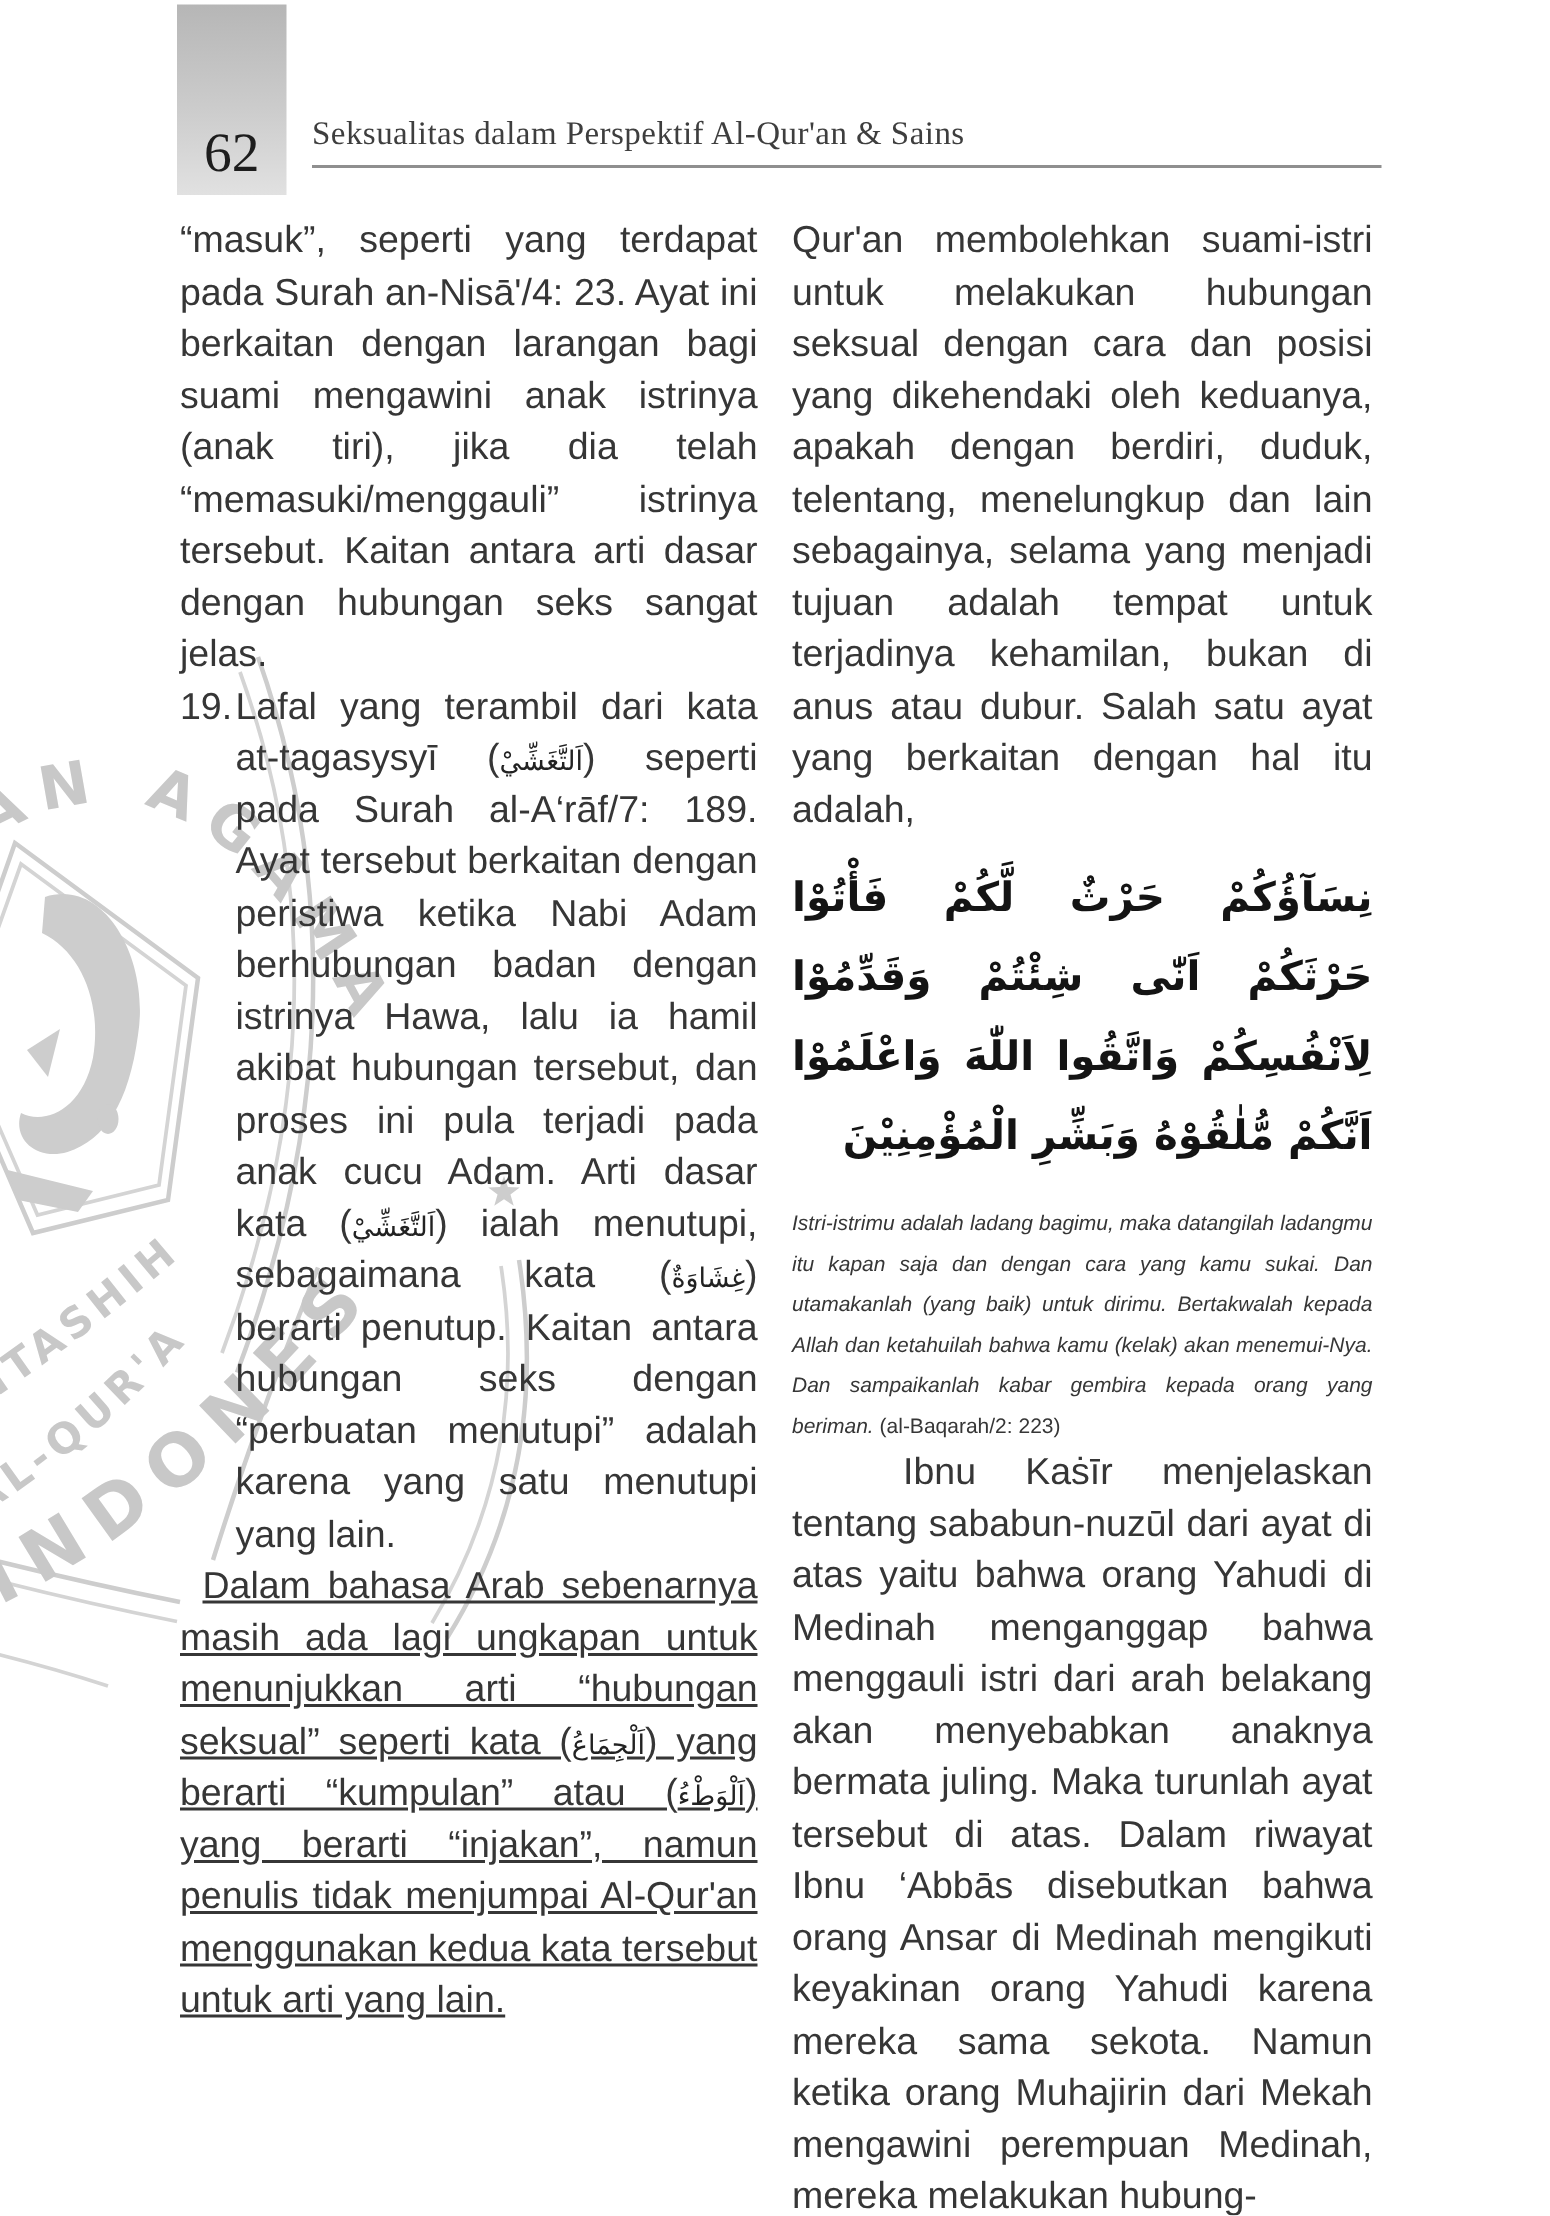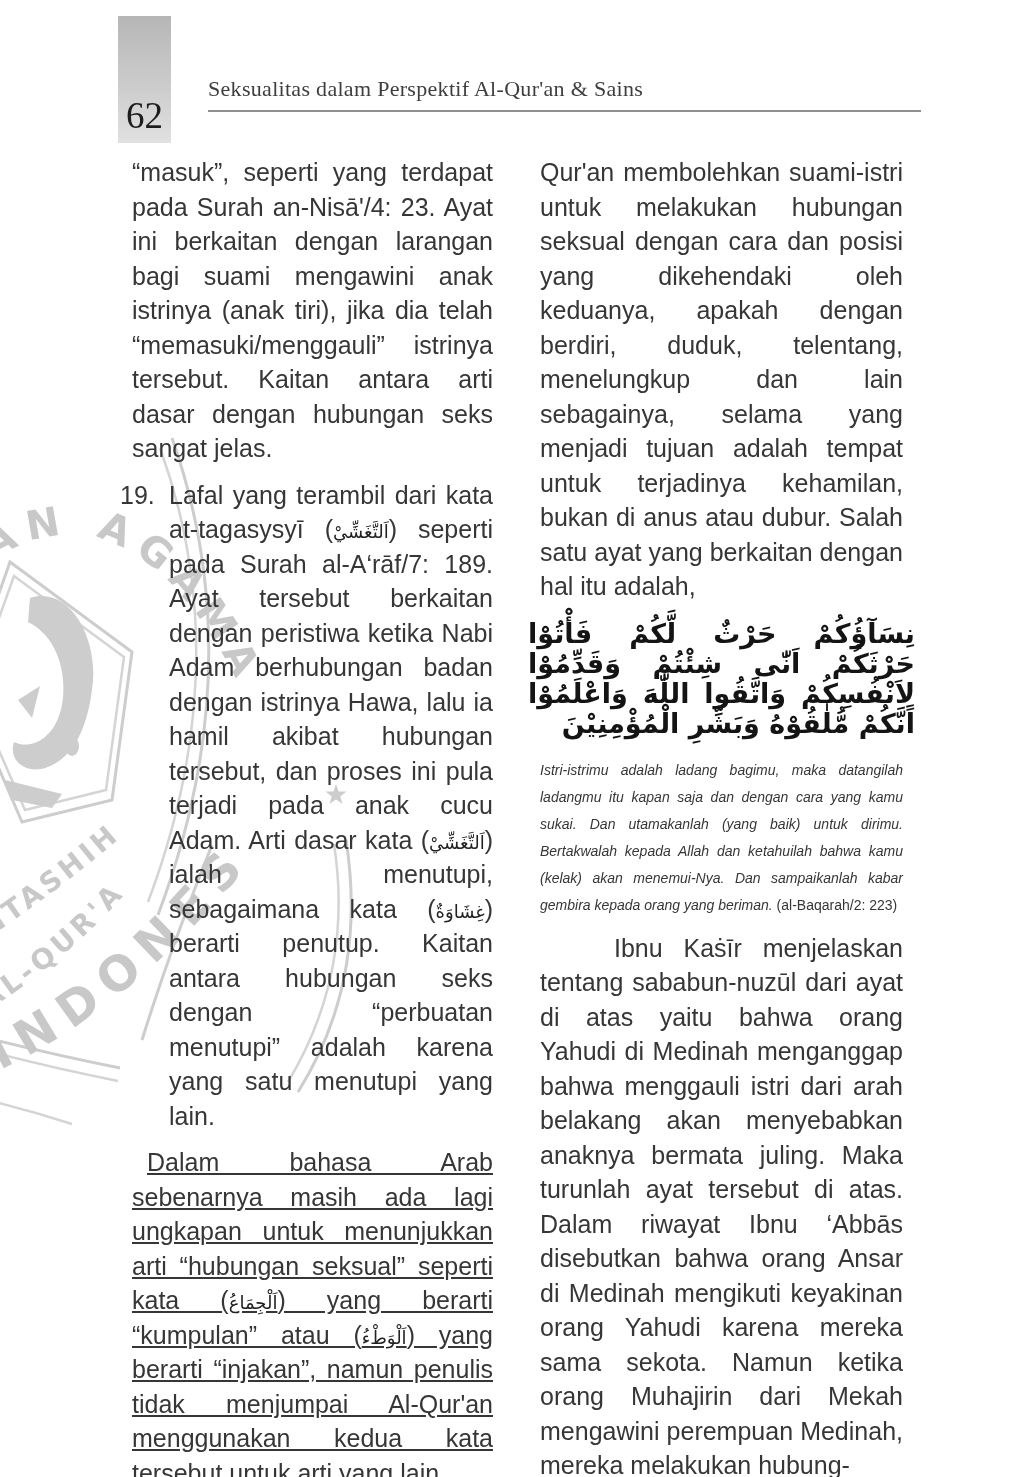--- a/index.html
+++ b/index.html
@@ -5,42 +5,42 @@
   html,body{margin:0;padding:0;background:#ffffff;}
   .page{position:relative;width:1033px;height:1477px;background:#ffffff;overflow:hidden;
         font-family:"Liberation Sans",sans-serif;color:#363636;}
   
   .wm{position:absolute;left:0;top:0;pointer-events:none;}
   .wm .ring{fill:none;stroke:#cdcdcd;stroke-width:3;}
   .wm .ring2{fill:none;stroke:#d4d4d4;stroke-width:2.5;}
   .wm text{font-family:"DejaVu Sans",sans-serif;font-weight:bold;fill:#c8c8c8;}
   .wm .blob{fill:#cdcdcd;stroke:none;}
   
-  .pagebar{position:absolute;left:118px;top:16px;width:53px;height:127px;
+  .pagebar{position:absolute;left:118px;top:3px;width:73px;height:127px;
            background:linear-gradient(180deg,#b6b6b6 0%,#cccccc 55%,#e1e1e1 100%);}
   .pagenum{position:absolute;left:0;right:0;bottom:6px;text-align:center;
            font-family:"Liberation Serif",serif;font-size:37px;color:#1d1d1d;}
   .runhead{position:absolute;left:208px;top:76px;font-family:"Liberation Serif",serif;
            font-size:22px;letter-spacing:.3px;color:#3e3e3e;white-space:nowrap;text-align:right;}
   .headrule{position:absolute;left:208px;top:110px;width:713px;height:2px;background:#8f8f8f;}
   
   .col{position:absolute;top:143px;font-size:25px;line-height:34.5px;text-align:justify;}
   .col-left{left:120px;width:385px;}
   .col-right{left:528px;width:387px;}
-  .col p{margin:12px;}
+  .col p{margin:0;}
   .p-cont{margin-left:37px;margin-bottom:34px;}
   .li{position:relative;margin-left:37px;}
   .li .num{position:absolute;left:-37px;top:0;}
   .p-dalam{margin-left:37px;text-indent:15px;margin-bottom:34px;text-decoration:underline;}
   .p-close{text-indent:57px;}
   .p-ibnu{margin-top:44px;text-indent:74px;}
   .it{}
   .ar{font-family:"DejaVu Sans",sans-serif;font-size:18px;line-height:1;color:#222;}
   .verse{direction:rtl;font-family:"DejaVu Sans",sans-serif;font-weight:bold;
-         font-size:27px;line-height:30px;color:#141414;text-align:justify;
+         font-size:27px;line-height:53px;color:#141414;text-align:justify;
          margin:15px 0 18px 0 !important;}
   .trans{font-size:14px;line-height:27px;}
   .trans .it{font-style:italic;}
 </style>
 </head>
 <body>
 
 <div class="page">
 
   <svg class="wm" width="1033" height="1477" viewBox="0 0 1033 1477" aria-hidden="true">

